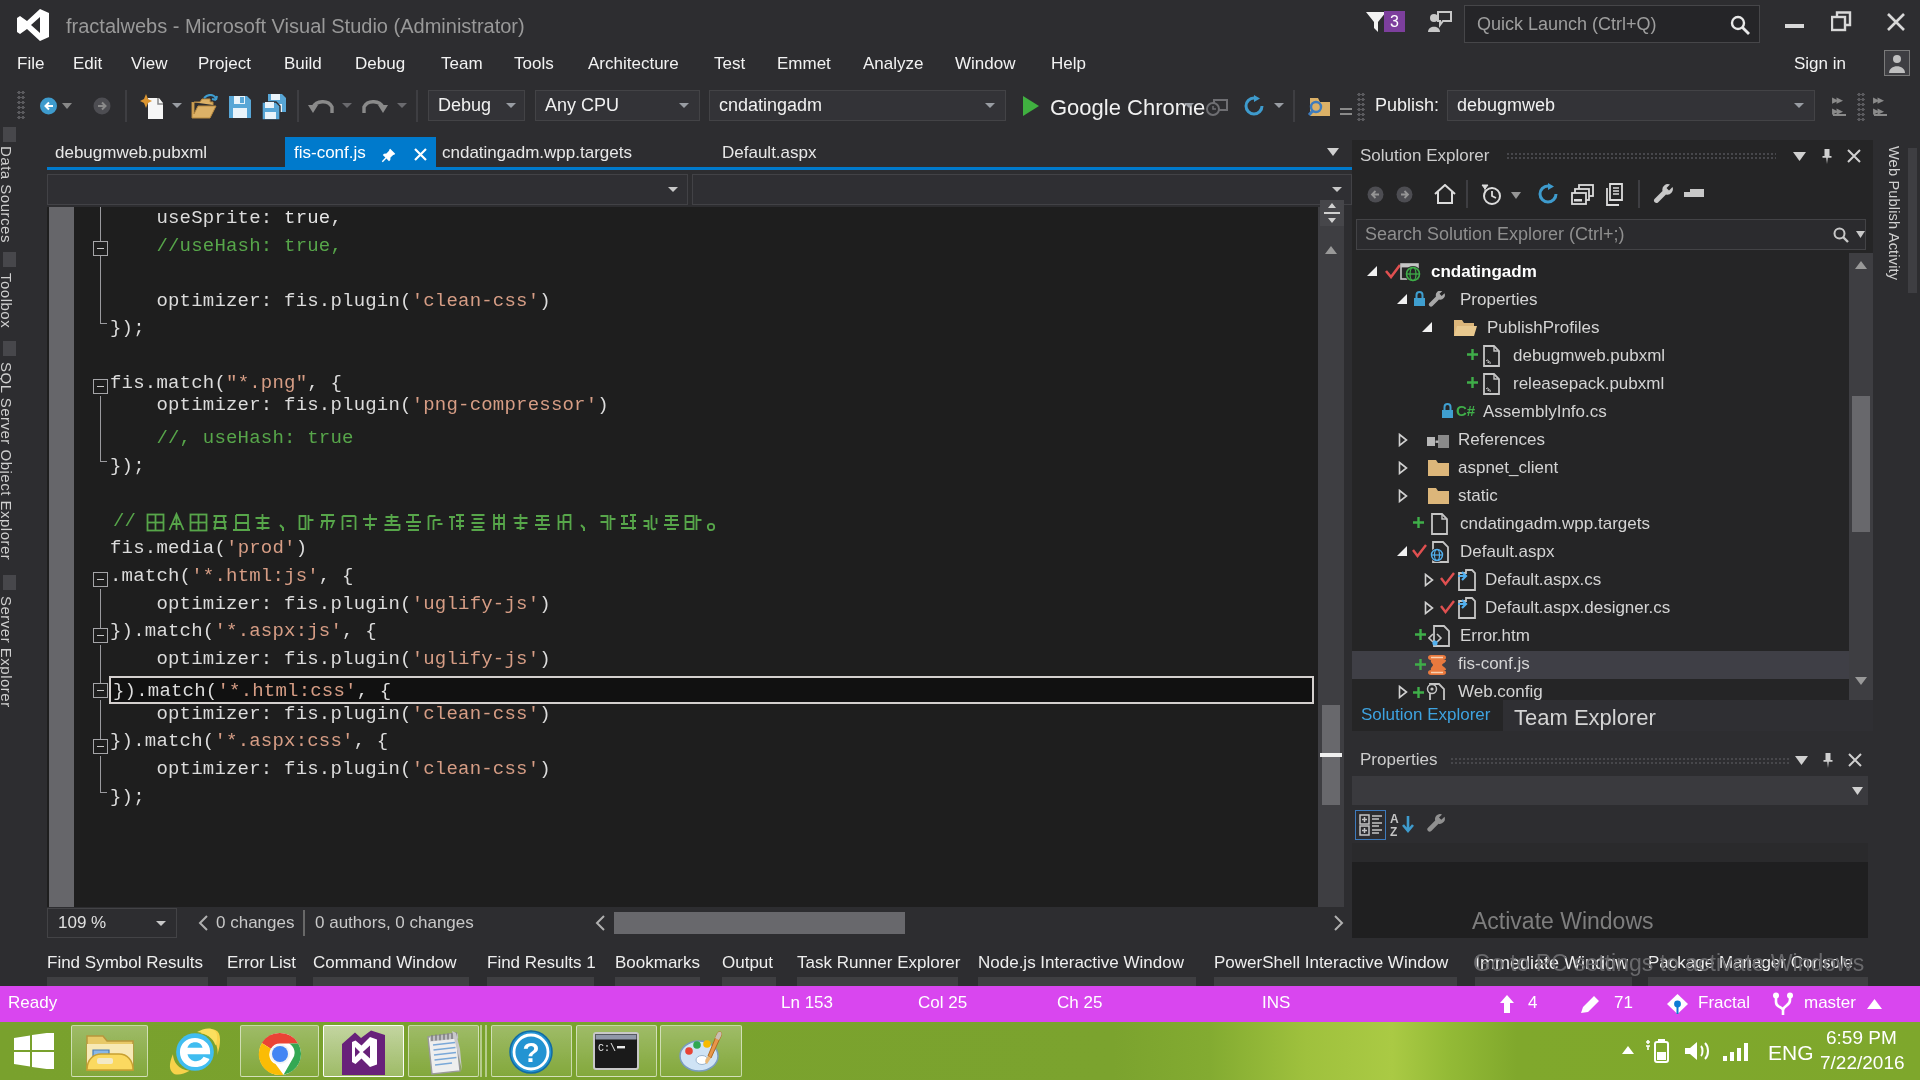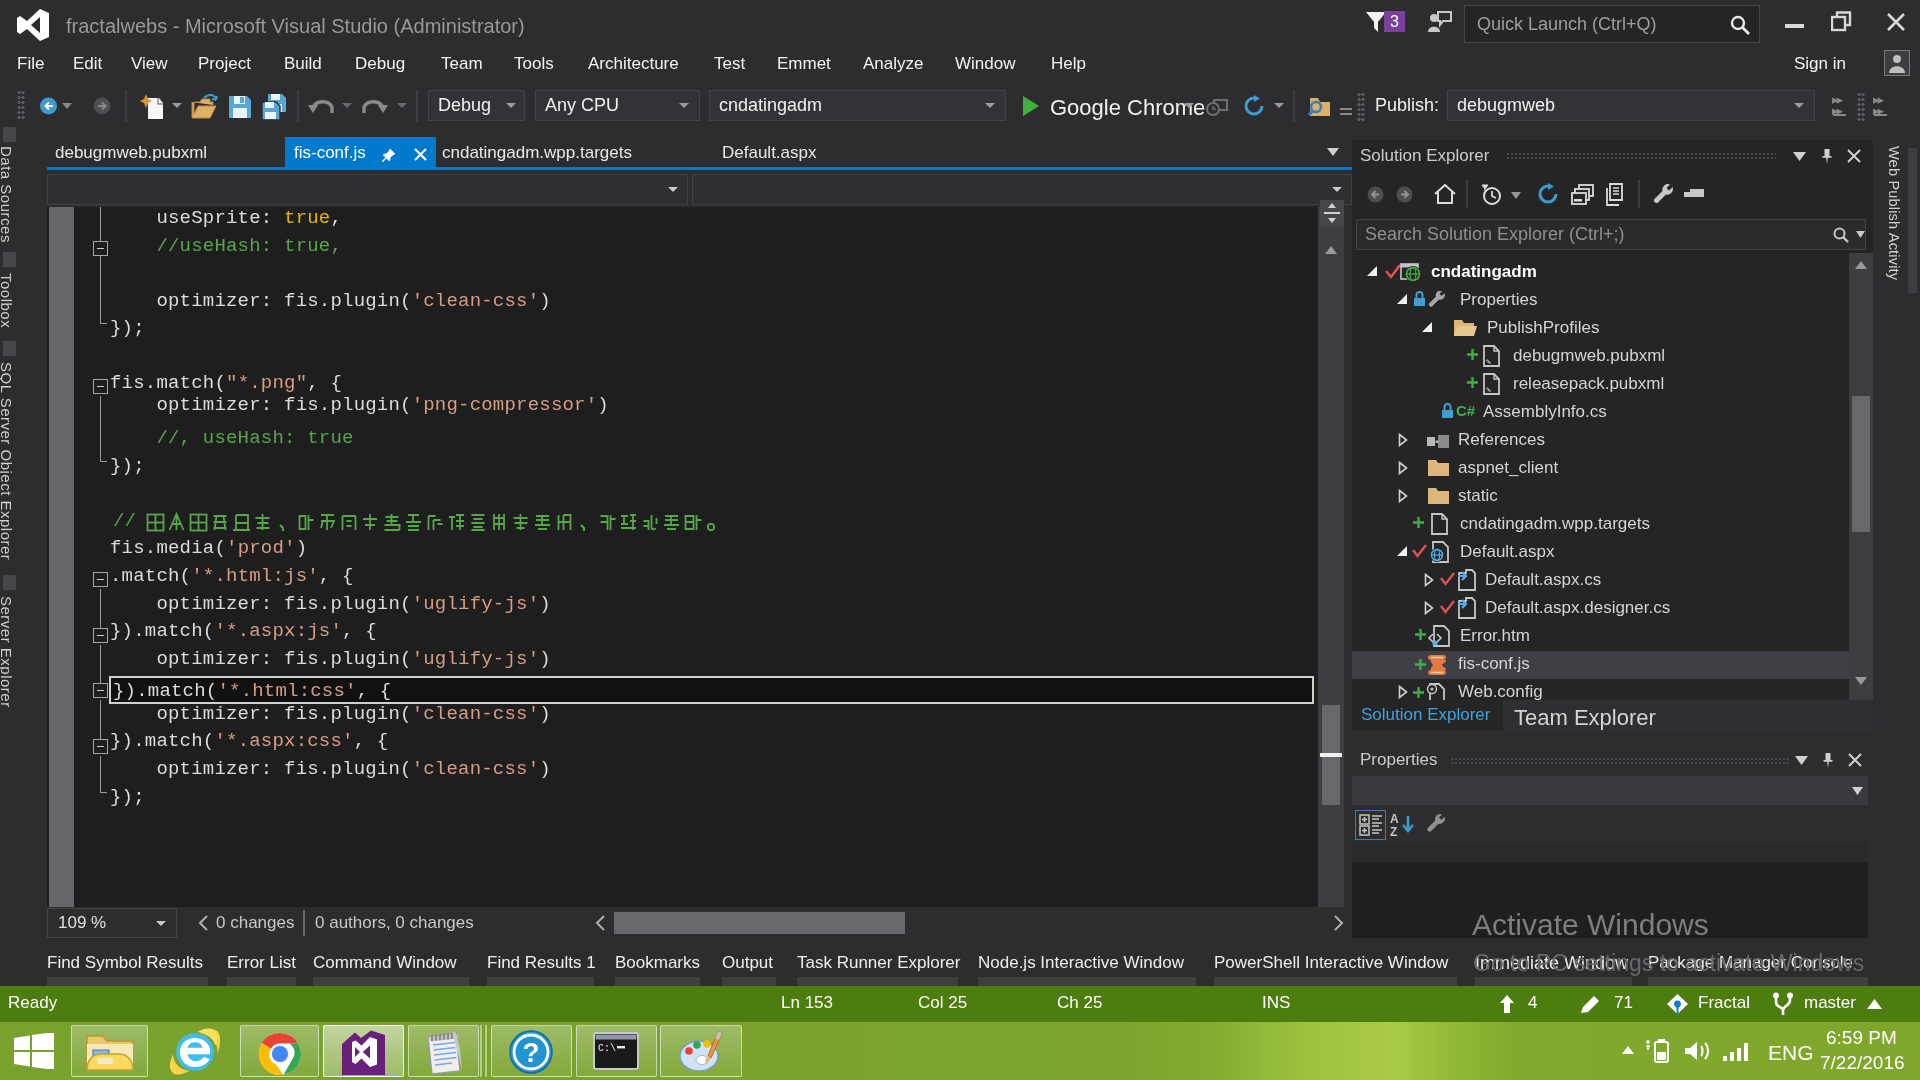--- a/index.html
+++ b/index.html
@@ -21,32 +21,32 @@
 
 .tabtext { top:143px; font-size:17px; color:#e8e8e8; }
 #activetab { left:285px; top:137px; width:151px; height:30px; background:#007acc; }
 #tabline { left:47px; top:167px; width:1305px; height:3px; background:#007acc; }
 
 .navcombo { position:absolute; top:174px; height:31px; background:#2f2f33; border:1px solid #424246; }
 
 #editor { left:47px; top:207px; width:1271px; height:700px; background:#1e1e1e; overflow:hidden; }
 #indmargin { left:49px; top:207px; width:25px; height:700px; background:#66666a; }
 .codeline { position:absolute; left:63px; font-family:"Liberation Mono", monospace; font-size:19px; letter-spacing:0.2px; white-space:pre; color:#dcdcdc; line-height:27px; }
-.cg { color:#57a64a; } .cb { color:#eab308; } .cs { color:#d69d85; }
+.cg { color:#57a64a; } .cb { color:#e5e5e5; } .cs { color:#d69d85; }
 .obox { position:absolute; width:15px; height:15px; border:1px solid #a5a5a8; background:#1e1e1e; }
 .obox::after { content:""; position:absolute; left:3px; top:6px; width:7px; height:1px; background:#c8c8c8; }
 .oline { position:absolute; width:1px; background:#9a9a9e; }
 .ofoot { position:absolute; height:1px; background:#9a9a9e; }
 
 #vscroll { left:1318px; top:207px; width:26px; height:700px; background:#3e3e42; }
 #hscrollrow { left:47px; top:907px; width:1305px; height:34px; background:#2d2d30; }
 .panelhead { color:#cccccc; font-size:17px; }
 .treetext { position:absolute; color:#d4d4d4; font-size:17px; }
 
-#statusbar { left:0; top:986px; width:1920px; height:37px; background:#4d7c0f; }
+#statusbar { left:0; top:986px; width:1920px; height:37px; background:#d946ef; }
 #statusbar div { position:absolute; color:#ffffff; font-size:17px; top:7px; }
 
 #taskbar { left:0; top:1022px; width:1920px; height:58px;
   background:linear-gradient(90deg,#79a12d 0%,#7ba32e 58%,#83ab31 63%,#9fc13d 68%,#aaca44 72.5%,#93ba36 75.5%,#80a82c 79%,#7ea72c 100%); }
 .cell { position:absolute; top:3px; width:75px; height:52px; border:1.5px solid rgba(255,255,255,0.55); border-radius:2px; background:linear-gradient(180deg,rgba(255,255,255,0.28),rgba(255,255,255,0.07)); }
 .tray { position:absolute; color:#ffffff; font-size:17px; }
 </style>
 </head>
 <body>
 <div id="screen">
@@ -674,21 +674,21 @@
 <svg class="abs" style="left:1390px;top:812px" width="26" height="26" viewBox="0 0 26 26">
   <text x="0" y="11" fill="#c5c5c5" font-size="12px" font-weight="bold" font-family="Liberation Sans">A</text>
   <text x="0" y="24" fill="#c5c5c5" font-size="12px" font-weight="bold" font-family="Liberation Sans">Z</text>
   <path d="M18 4 L18 18 M13 13 L18 19 L23 13" stroke="#3e9bcd" stroke-width="2.6" fill="none"></path>
 </svg>
 <svg class="abs" style="left:1424px;top:814px" width="22" height="20" viewBox="0 0 22 20">
   <path d="M20.5 2.8 A5.1 5.1 0 0 1 14.5 9.7 L7.3 17 A2.3 2.3 0 0 1 4 13.7 L11.2 6.5 A5.1 5.1 0 0 1 18 0.4 L15 3.5 L17.3 5.8 Z" fill="#909090"></path>
 </svg>
 <div class="abs" style="left:1352px;top:843px;width:516px;height:19px;background:#2a2a2c"></div>
 <div class="abs" style="left:1352px;top:862px;width:516px;height:76px;background:#1f1f20"></div>
-<div class="abs" style="left:1472px;top:908px;width:300px;color:#7e7e7e;font-size:30px;font-weight:300;font-family:'Liberation Sans'">Activate Windows</div>
+<div class="abs" style="left:1472px;top:908px;width:300px;color:#7e7e7e;font-size:23px;font-weight:300;font-family:'Liberation Sans'">Activate Windows</div>
 <div class="abs" style="left:1473px;top:950px;color:#69696c;font-size:23px;font-weight:300;z-index:5">Go to PC settings to activate Windows</div>
 
 <div class="abs" style="left:1886px;top:146px;width:22px;color:#d0d0d0;font-size:14.5px;letter-spacing:0.2px;writing-mode:vertical-lr;">Web Publish Activity</div>
 <div class="abs" style="left:1908px;top:148px;width:9px;height:145px;background:#3e3e42"></div>
 
 <div class="abs" style="left:47px;top:977px;width:161px;height:10px;background:#3f3f42"></div>
 <div class="abs" style="left:227px;top:977px;width:69px;height:10px;background:#3f3f42"></div>
 <div class="abs" style="left:313px;top:977px;width:156px;height:10px;background:#3f3f42"></div>
 <div class="abs" style="left:487px;top:977px;width:107px;height:10px;background:#3f3f42"></div>
 <div class="abs" style="left:615px;top:977px;width:85px;height:10px;background:#3f3f42"></div>

